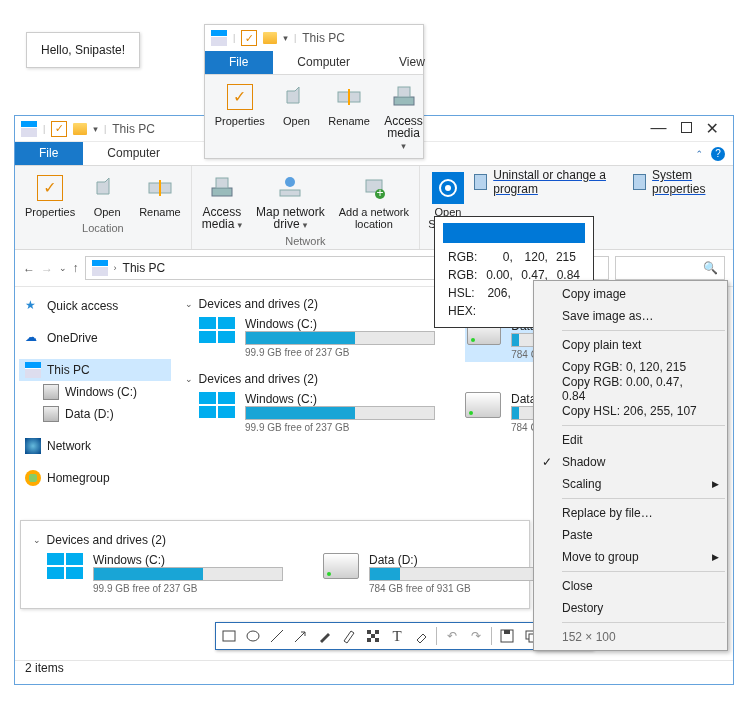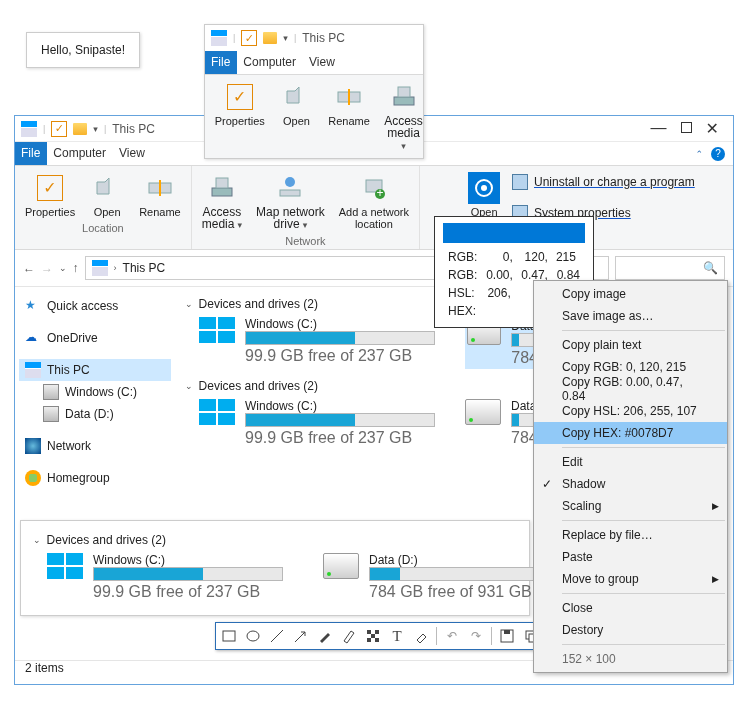--- a/index.html
+++ b/index.html
@@ -6,35 +6,35 @@
   body{background:#fff;width:750px;height:719px;position:relative;overflow:hidden}
   .abs{position:absolute}
   .border{border:1px solid #ccc}
   .thinbar{height:26px;display:flex;align-items:center;gap:6px;padding:0 6px;background:#fff}
   .ic{width:16px;height:16px;display:inline-block}
   .ic-pc{background:linear-gradient(#009dff 35%,#fff 35% 42%,#dde 42%)}
   .ic-check{border:1px solid #e38906;display:flex;align-items:center;justify-content:center;color:#e38906;font-size:11px;line-height:1}
   .ic-folder{background:linear-gradient(#ffd86b,#f7b32b);border-radius:1px}
   .chev{font-size:9px;color:#555}
   .tabs{display:flex;border-bottom:1px solid #dadada;background:#fff;height:24px}
-  .tab{padding:4px 6px;color:#333;border-right:1px solid transparent;cursor:default}
+  .tab{padding:4px 24px;color:#333;border-right:1px solid transparent;cursor:default}
   .tab.active{background:#1979ca;color:#fff}
   .ribbon{display:flex;background:#f5f6f7;border-bottom:1px solid #dadada}
   .group{display:flex;flex-direction:column;align-items:center;padding:4px 4px 2px;border-right:1px solid #e1e1e1}
   .grouprow{display:flex;align-items:flex-start;gap:2px}
   .btnv{display:flex;flex-direction:column;align-items:center;justify-content:flex-start;padding:2px 6px;min-width:48px}
   .btnv .big{width:32px;height:32px;margin-bottom:2px;display:flex;align-items:center;justify-content:center}
   .btnv .lbl{font-size:11px;text-align:center;line-height:12px;white-space:pre-line}
   .grouplabel{color:#6b6b6b;font-size:11px;margin-top:2px}
   .syslink{display:flex;align-items:center;gap:6px;height:20px;color:#15c;text-decoration:underline;cursor:pointer;font-size:11.5px}
   .syslink .sic{width:16px;height:16px;background:#b7d4ee;border:1px solid #4d7da3}
   .drive{display:flex;gap:10px;align-items:flex-start}
   .drive .meter{height:14px;border:1px solid #b8b8b8;background:#e8e8e8;width:190px;position:relative}
   .drive .meter .fill{position:absolute;top:0;left:0;bottom:0;background:#19a5d6}
-  .drive .sub{color:#6b6b6b;font-size:16px;margin-top:2px}
+  .drive .sub{color:#6b6b6b;font-size:10px;margin-top:2px}
   .section-head{color:#1c5fa8;font-size:13px;display:flex;align-items:center;gap:6px;margin:4px 0 6px}
   .navitem{display:flex;align-items:center;gap:6px;padding:3px 6px;height:22px}
   .navitem.sel{background:#cde8ff}
   .navitem .nic{width:16px;height:16px}
   .colortable{background:#fff;border:1px solid #333;padding:6px 8px 6px 8px}
   .colortable table td{padding:1px 3px;font-size:12px}
   .ctx{background:#f2f2f2;border:1px solid #a0a0a0;box-shadow:2px 2px 4px rgba(0,0,0,.25);width:195px;padding:2px 0}
   .ctx .row{display:flex;align-items:center;height:22px;padding:0 18px 0 28px;position:relative}
   .ctx .row.hl{background:#91c9f7}
   .ctx .sep{height:1px;background:#d0d0d0;margin:3px 2px 3px 28px}
@@ -156,21 +156,21 @@
         <div class="btnv">
             <div class="big" style="background:#0078d7">
               <svg width="22" height="22">
                 <circle cx="11" cy="11" r="8" fill="none" stroke="#fff" stroke-width="2"></circle>
                 <circle cx="11" cy="11" r="3" fill="#fff"></circle>
               </svg>
             </div>
             <div class="lbl">Open
 Settings</div>
           </div>
-        <div style="display:flex;flex-direction:column;gap:11px;padding-top:2px">
+        <div style="display:flex;flex-direction:row;gap:11px;padding-top:2px">
           <div class="syslink">
               <span class="sic"></span>
               <span>Uninstall or change a program</span>
             </div>
           <div class="syslink">
               <span class="sic"></span>
               <span>System properties</span>
             </div>
         </div>
       </div>
@@ -492,21 +492,20 @@
 </div>
 
 <div class="abs ctx" style="left:533px;top:280px" id="ctx">
     <div class="row">Copy image</div>
     <div class="row">Save image as…</div>
     <div class="sep"></div>
     <div class="row">Copy plain text</div>
     <div class="row">Copy RGB: 0, 120, 215</div>
     <div class="row">Copy RGB: 0.00, 0.47, 0.84</div>
     <div class="row">Copy HSL: 206, 255, 107</div>
-    <div class="row hl">Copy HEX: #0078D7</div>
     <div class="sep"></div>
     <div class="row">Edit</div>
     <div class="row">Shadow<span class="chk">✓</span></div>
     <div class="row">Scaling<span class="arr">▶</span></div>
     <div class="sep"></div>
     <div class="row">Replace by file…</div>
     <div class="row">Paste</div>
     <div class="row">Move to group<span class="arr">▶</span></div>
     <div class="sep"></div>
     <div class="row">Close</div>

